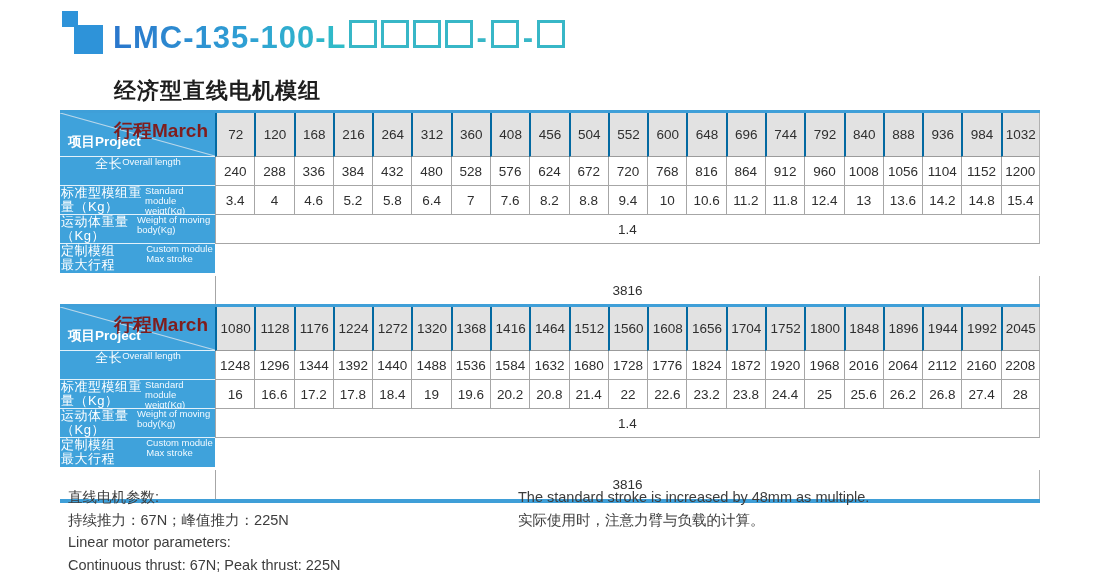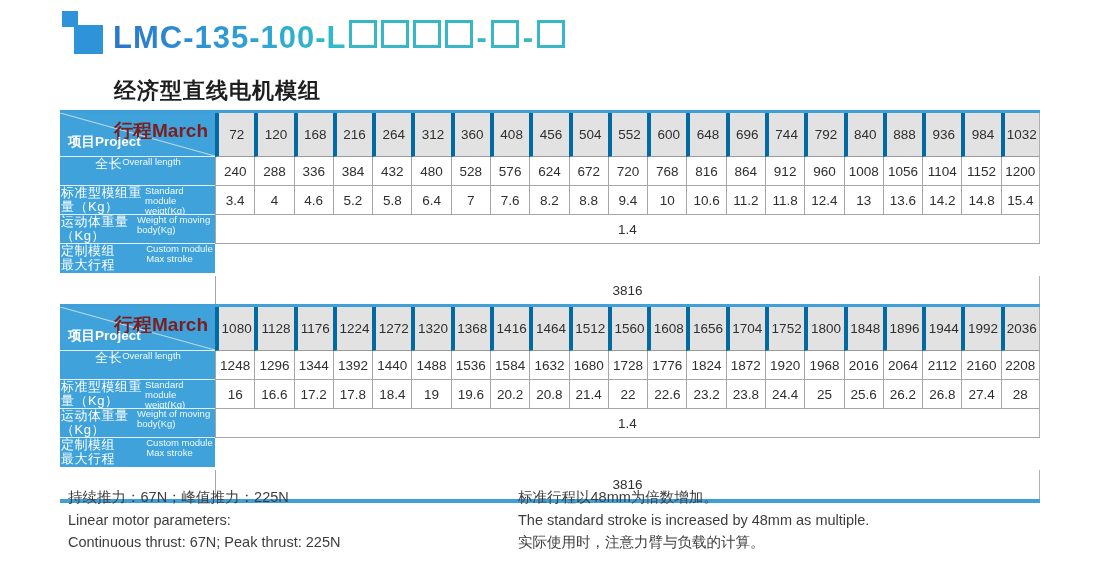--- a/index.html
+++ b/index.html
@@ -32,21 +32,21 @@
     position:absolute; left:60px; width:980px;
     border-top:3px solid #3f9fd8; border-bottom:4px solid #3f9fd8;
     display:grid; grid-template-columns:155px repeat(21, 1fr);
     box-sizing:border-box;
   }
   #table1 { top:110px; }
   #table2 { top:304px; }
 
   .c { display:flex; align-items:center; justify-content:center;
        font-size:13.5px; color:#2f2f2f; box-sizing:border-box; }
-  .c.h { background:#e2e2e2; height:44px; border-left:4px solid #0369a1; border-bottom:1px solid #9b9b9b; }
+  .c.h { background:#e2e2e2; height:44px; border-left:2px solid #0369a1; border-bottom:1px solid #9b9b9b; }
   .c.d { background:#ffffff; height:29px; border-left:1px solid #a6a6a6; border-bottom:1px solid #a6a6a6; }
   .c.er { border-right:1px solid #b0b0b0; }
   .c.m { grid-column:2 / -1; border-right:1px solid #b0b0b0; }
   .c.last { border-bottom:none;margin-top:32px; }
 
   .c.corner { background:#3fa2db; height:44px; position:relative;
               border-bottom:1px solid rgba(255,255,255,.85); }
   .corner .tr { position:absolute; top:5px; right:7px; color:#7f1d1d; font-weight:bold; font-size:19px; }
   .corner .bl { position:absolute; bottom:5px; left:8px; color:#fff; font-weight:bold; font-size:13.5px; }
 
@@ -189,21 +189,21 @@
       <div class="c h">1560</div>
       <div class="c h">1608</div>
       <div class="c h">1656</div>
       <div class="c h">1704</div>
       <div class="c h">1752</div>
       <div class="c h">1800</div>
       <div class="c h">1848</div>
       <div class="c h">1896</div>
       <div class="c h">1944</div>
       <div class="c h">1992</div>
-      <div class="c h er">2036</div>
+      <div class="c h er">2045</div>
       <div class="c lab">
         <span class="zh">全长</span>
         <span class="en">Overall length</span>
       </div>
       <div class="c d">1248</div>
       <div class="c d">1296</div>
       <div class="c d">1344</div>
       <div class="c d">1392</div>
       <div class="c d">1440</div>
       <div class="c d">1488</div>
@@ -253,23 +253,23 @@
       </div>
       <div class="c d m">1.4</div>
       <div class="c lab lablast">
         <span class="zh">定制模组最大行程</span>
         <span class="en">Custom module Max stroke</span>
       </div>
       <div class="c d m last">3816</div>
     </div>
 
   <div class="foot" id="foot-left">
+      <p>直线电机参数:</p>
       <p>持续推力：67N；峰值推力：225N</p>
       <p>Linear motor parameters:</p>
       <p>Continuous thrust: 67N;  Peak thrust: 225N</p>
     </div>
   <div class="foot" id="foot-right">
-      <p>标准行程以48mm为倍数增加。</p>
       <p>The standard stroke is increased by 48mm as multiple.</p>
       <p>实际使用时，注意力臂与负载的计算。</p>
     </div>
 
 </div>
 
 </body></html>

